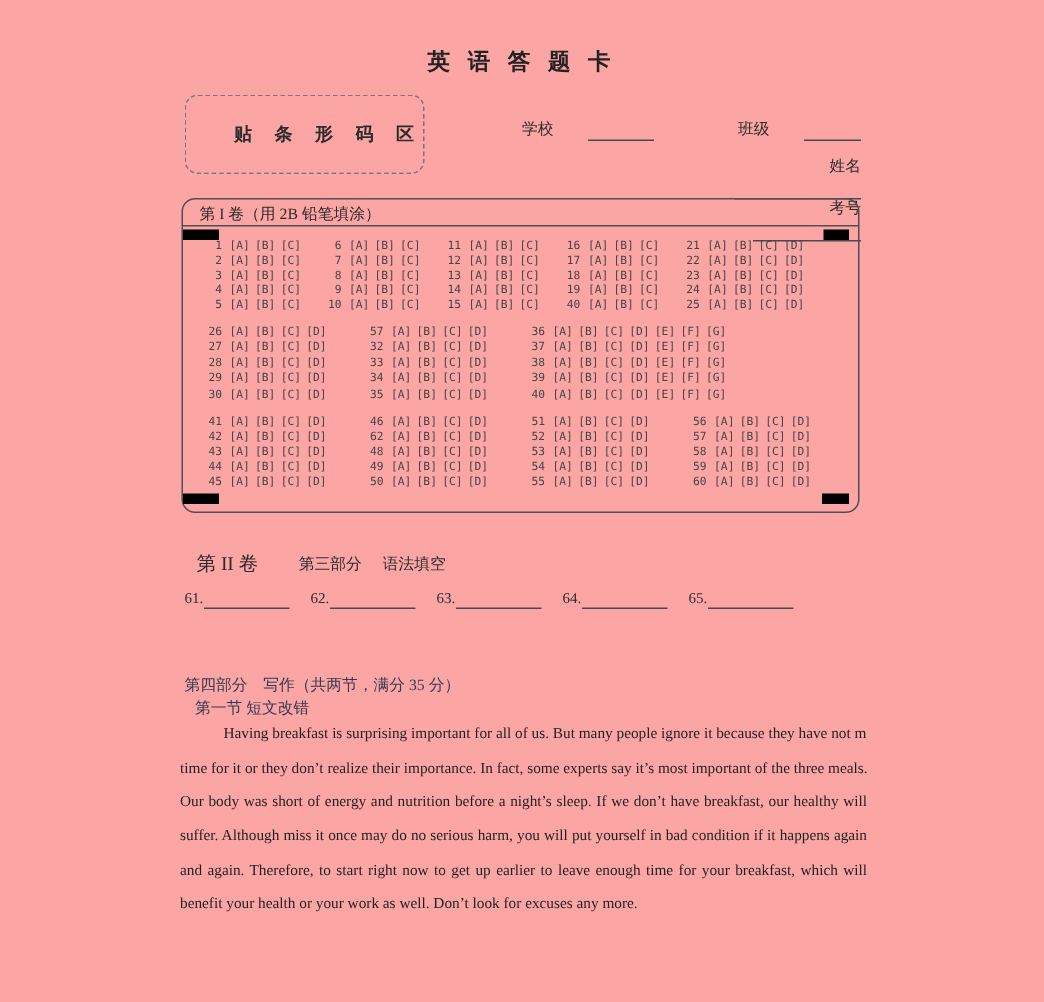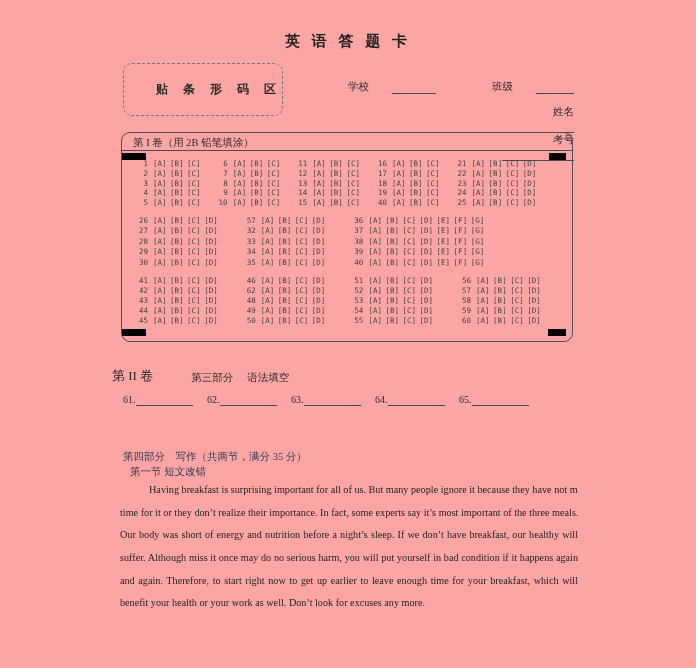--- a/index.html
+++ b/index.html
@@ -53,21 +53,21 @@
   .gs2 .bubble-row{line-height:10.4px;}
   .gs3 .bubble-row{line-height:10.1px;}
   .bubble-row{display:flex;white-space:nowrap;}
   .bubble-group{display:inline-flex;margin-right:13px;}
   .gs2 .bubble-group,.gs3 .bubble-group{margin-right:24px;}
   .bubble-group:last-child{margin-right:0;}
   .q-num{display:inline-block;width:14px;text-align:right;margin-right:5px;}
   .bubble{display:inline-block;margin-right:3.5px;letter-spacing:0;}
   .bubble:last-child{margin-right:0;}
   
-  .vol2-row{position:absolute;left:112px;top:367px;display:flex;align-items:flex-end;gap:38px;}
+  .vol2-row{position:absolute;left:131px;top:367px;display:flex;align-items:center;gap:27px;}
   .vol2-label{font-size:13px;color:#2b2b2b;}
   .part3-wrap{display:flex;gap:14px;}
   .part3-label,.part3-title{font-size:10.5px;color:#2b2b2b;}
   .blanks-row{position:absolute;left:123px;display:flex;}
   .br1{top:393px;}
   .br2{top:423px;}
   .blank-item{width:84px;display:flex;align-items:flex-end;flex:none;}
   .blank-num{font-size:10px;color:#2b2b2b;line-height:13px;white-space:nowrap;}
   .blank-line{width:57px;height:12px;border-bottom:1px solid #4a4a4a;}
   

